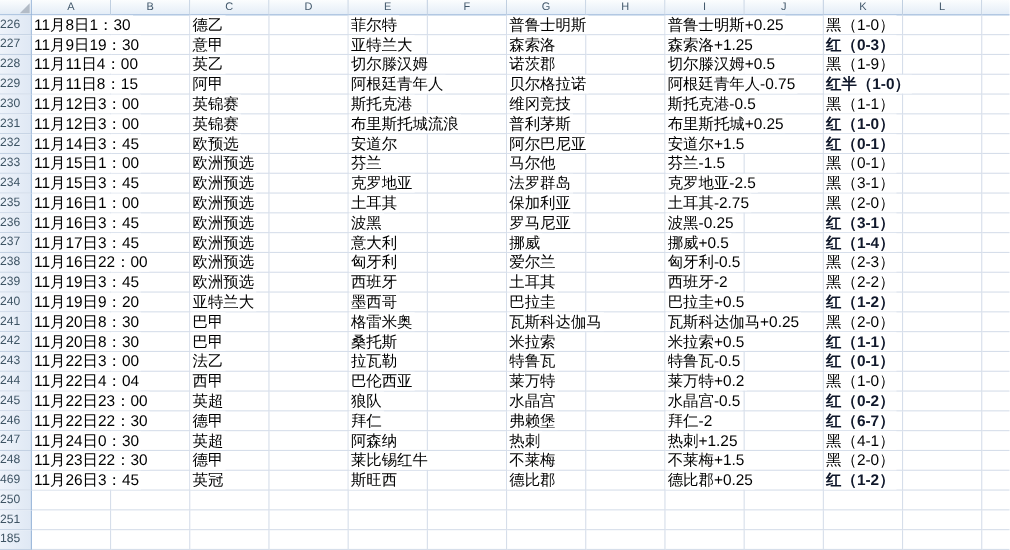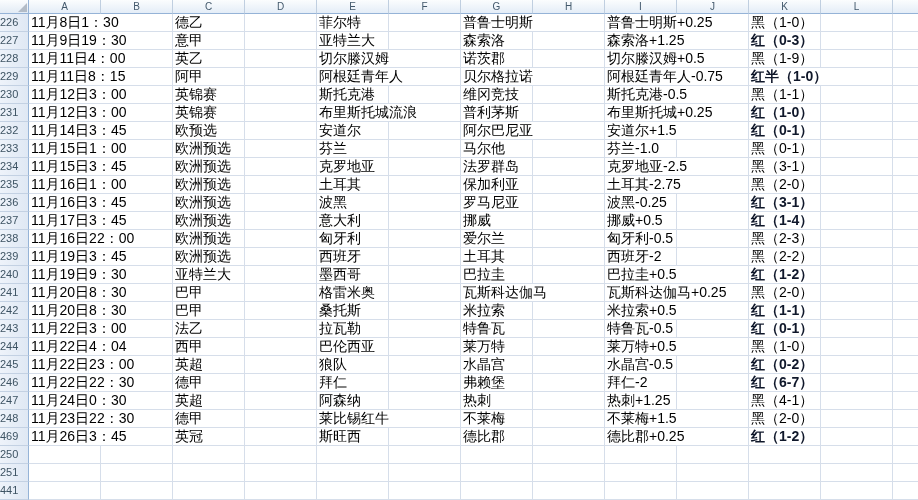--- a/index.html
+++ b/index.html
@@ -93,21 +93,21 @@
       <div class="rh">242</div>
       <div class="rh">243</div>
       <div class="rh">244</div>
       <div class="rh">245</div>
       <div class="rh">246</div>
       <div class="rh">247</div>
       <div class="rh">248</div>
       <div class="rh">469</div>
       <div class="rh">250</div>
       <div class="rh">251</div>
-      <div class="rh">441</div>
+      <div class="rh">185</div>
     </div>
   <div id="cells">
       <div class="row">
         <div class="cell">
           <span class="cv">11月8日1：30</span>
         </div>
         <div class="cell"></div>
         <div class="cell">
           <span class="cv">德乙</span>
         </div>
@@ -303,21 +303,21 @@
         <div class="cell"></div>
         <div class="cell">
           <span class="cv">芬兰</span>
         </div>
         <div class="cell"></div>
         <div class="cell">
           <span class="cv">马尔他</span>
         </div>
         <div class="cell"></div>
         <div class="cell">
-          <span class="cv">芬兰-1.0</span>
+          <span class="cv">芬兰-1.5</span>
         </div>
         <div class="cell"></div>
         <div class="cell">
           <span class="cv">黑（0-1）</span>
         </div>
         <div class="cell"></div>
         <div class="cell partial"></div>
       </div>
       <div class="row">
         <div class="cell">
@@ -476,21 +476,21 @@
         </div>
         <div class="cell"></div>
         <div class="cell">
           <span class="cv">黑（2-2）</span>
         </div>
         <div class="cell"></div>
         <div class="cell partial"></div>
       </div>
       <div class="row">
         <div class="cell">
-          <span class="cv">11月19日9：30</span>
+          <span class="cv">11月19日9：20</span>
         </div>
         <div class="cell"></div>
         <div class="cell">
           <span class="cv">亚特兰大</span>
         </div>
         <div class="cell"></div>
         <div class="cell">
           <span class="cv">墨西哥</span>
         </div>
         <div class="cell"></div>
@@ -600,21 +600,21 @@
         <div class="cell"></div>
         <div class="cell">
           <span class="cv">巴伦西亚</span>
         </div>
         <div class="cell"></div>
         <div class="cell">
           <span class="cv">莱万特</span>
         </div>
         <div class="cell"></div>
         <div class="cell">
-          <span class="cv">莱万特+0.5</span>
+          <span class="cv">莱万特+0.2</span>
         </div>
         <div class="cell"></div>
         <div class="cell">
           <span class="cv">黑（1-0）</span>
         </div>
         <div class="cell"></div>
         <div class="cell partial"></div>
       </div>
       <div class="row">
         <div class="cell">

